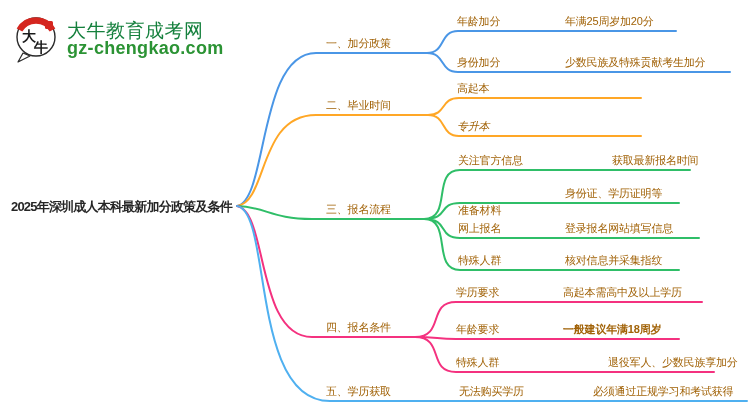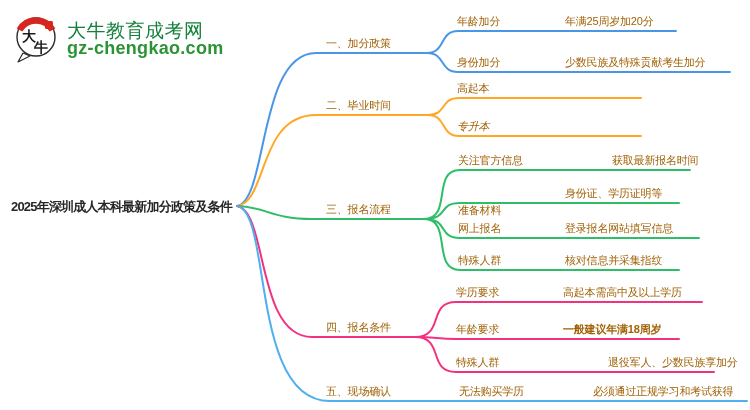--- a/index.html
+++ b/index.html
@@ -67,17 +67,17 @@
   <div class="lbl" style="left:565px;top:252px;">核对信息并采集指纹</div>
 
   <div class="lbl" style="left:326px;top:319px;">四、报名条件</div>
   <div class="lbl" style="left:456px;top:284px;">学历要求</div>
   <div class="lbl" style="left:563px;top:284px;">高起本需高中及以上学历</div>
   <div class="lbl" style="left:456px;top:321px;">年龄要求</div>
   <div class="lbl" style="left:563px;top:321px;font-weight:bold;">一般建议年满18周岁</div>
   <div class="lbl" style="left:456px;top:354px;">特殊人群</div>
   <div class="lbl" style="left:565px;top:354px;margin-left:43px;">退役军人、少数民族享加分</div>
 
-  <div class="lbl" style="left:326px;top:383px;">五、现场确认</div>
+  <div class="lbl" style="left:326px;top:383px;">五、学历获取</div>
   <div class="lbl" style="left:459px;top:383px;">无法购买学历</div>
   <div class="lbl" style="left:593px;top:383px;">必须通过正规学习和考试获得</div>
 
 </div>
 
 </body></html>

